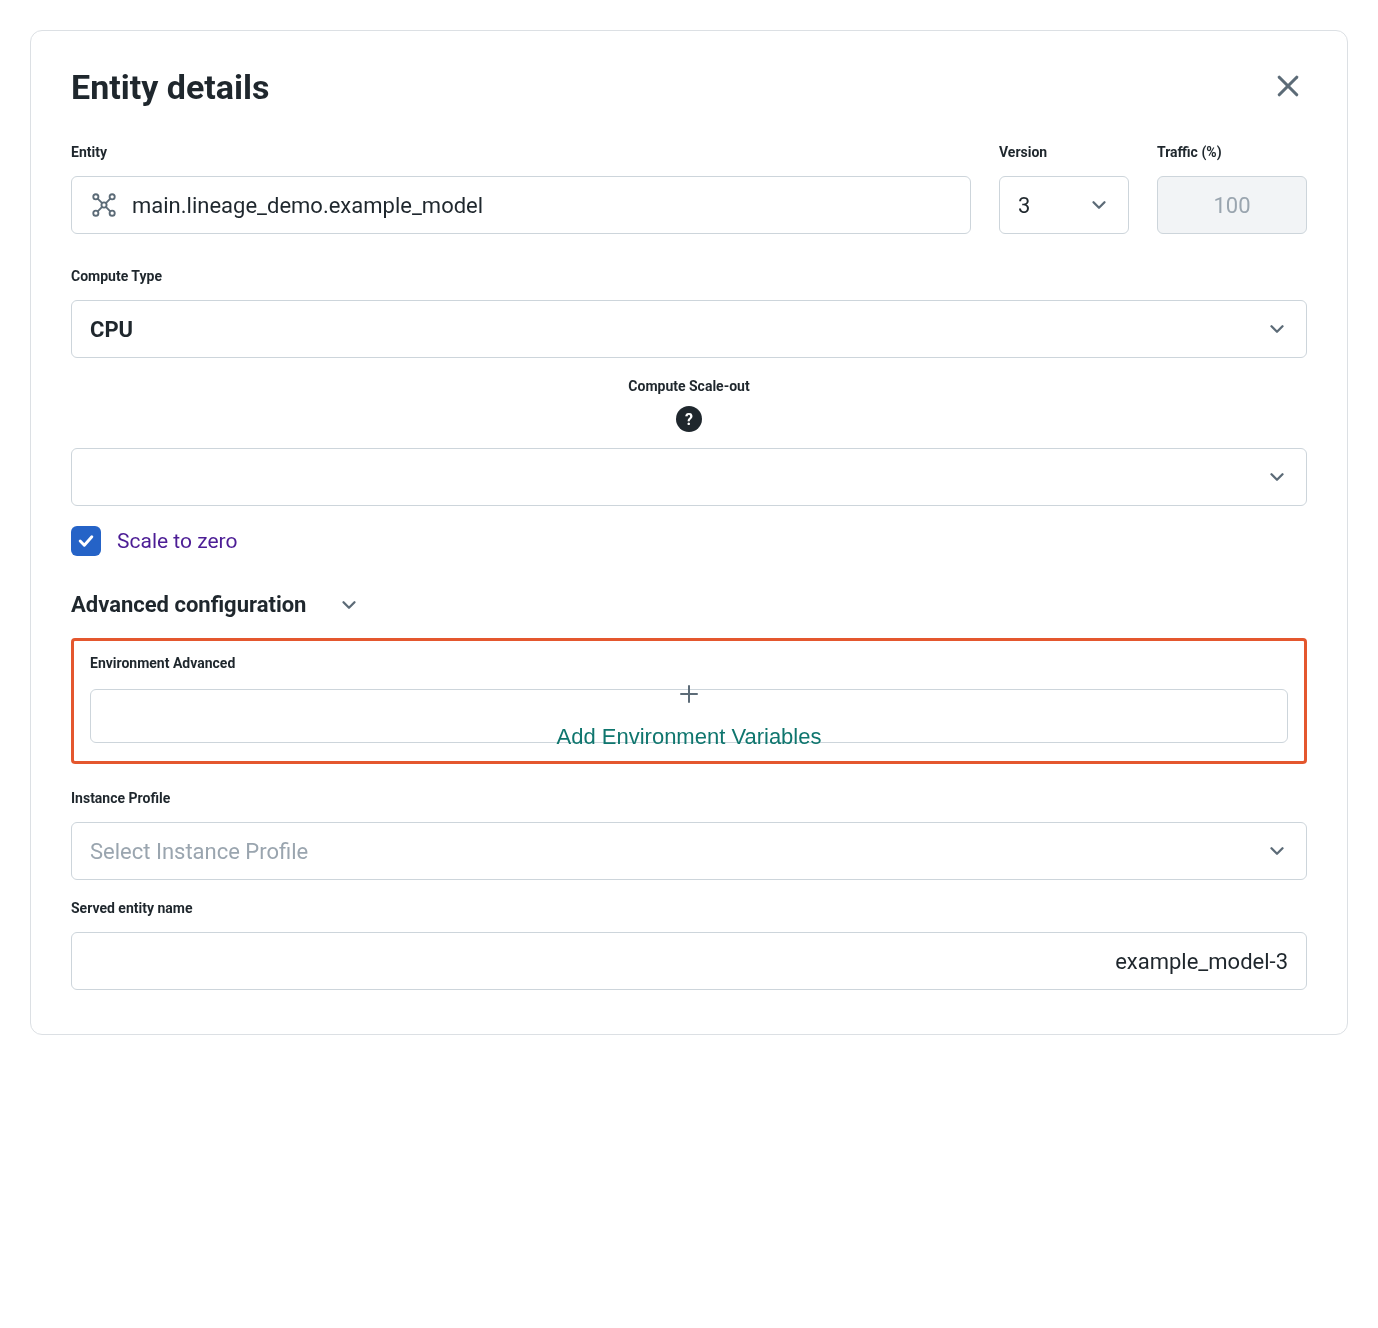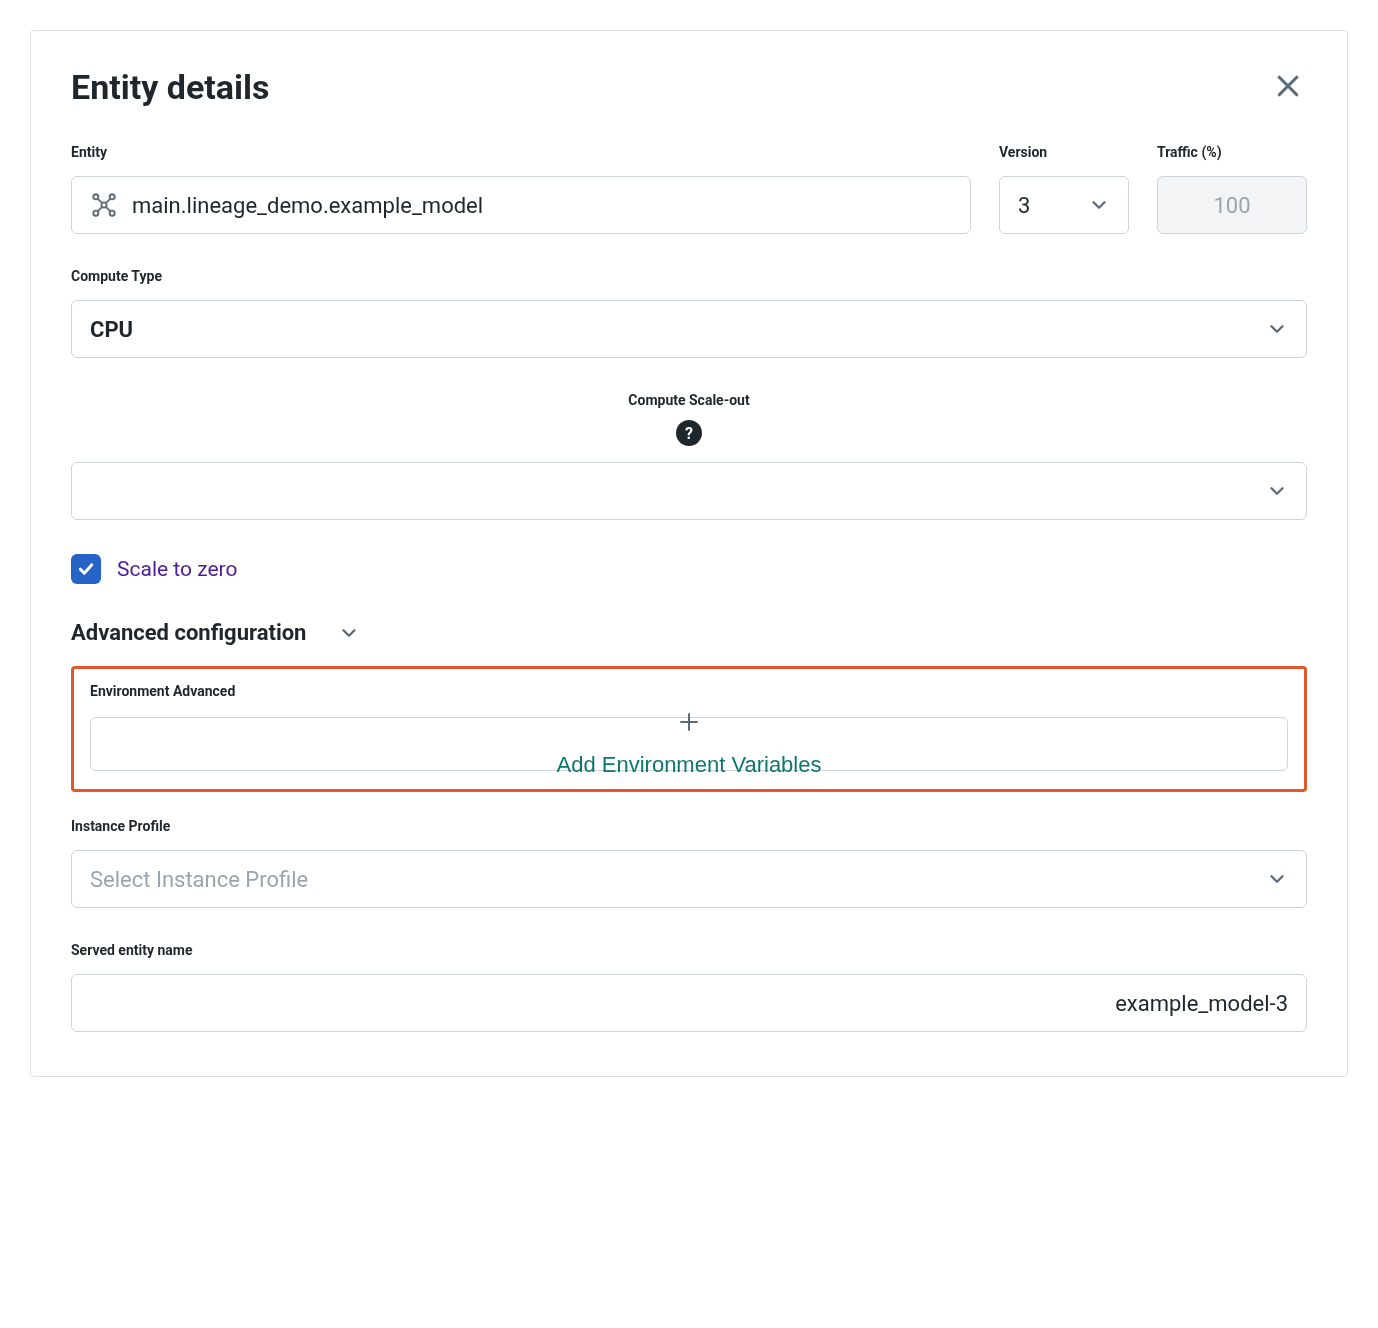--- a/index.html
+++ b/index.html
@@ -8,21 +8,21 @@
       padding: 0;
     }
     body {
       font-family: -apple-system, BlinkMacSystemFont, "Segoe UI", Roboto, Helvetica, Arial, sans-serif;
       background: #ffffff;
       color: #1f272d;
       padding: 30px;
     }
     .panel {
       border: 1px solid #dce0e4;
-      border-radius: 4px;
+      border-radius: 12px;
       padding: 36px 40px 44px 40px;
       max-width: 1380px;
     }
     .panel-header {
       display: flex;
       justify-content: space-between;
       align-items: flex-start;
       margin-bottom: 36px;
     }
     .panel-title {
@@ -112,21 +112,21 @@
       width: 22px;
       height: 22px;
       color: #5c6b77;
     }
     .traffic-input {
       background: #f2f4f6;
       color: #9aa5af;
       justify-content: center;
     }
     .full-row {
-      margin-bottom: 34px;
+      margin-bottom: 20px;
     }
     .select-bold {
       font-weight: 700;
     }
     .select-placeholder {
       color: #9aa5af;
     }
     .checkbox-row {
       display: flex;
       align-items: center;

